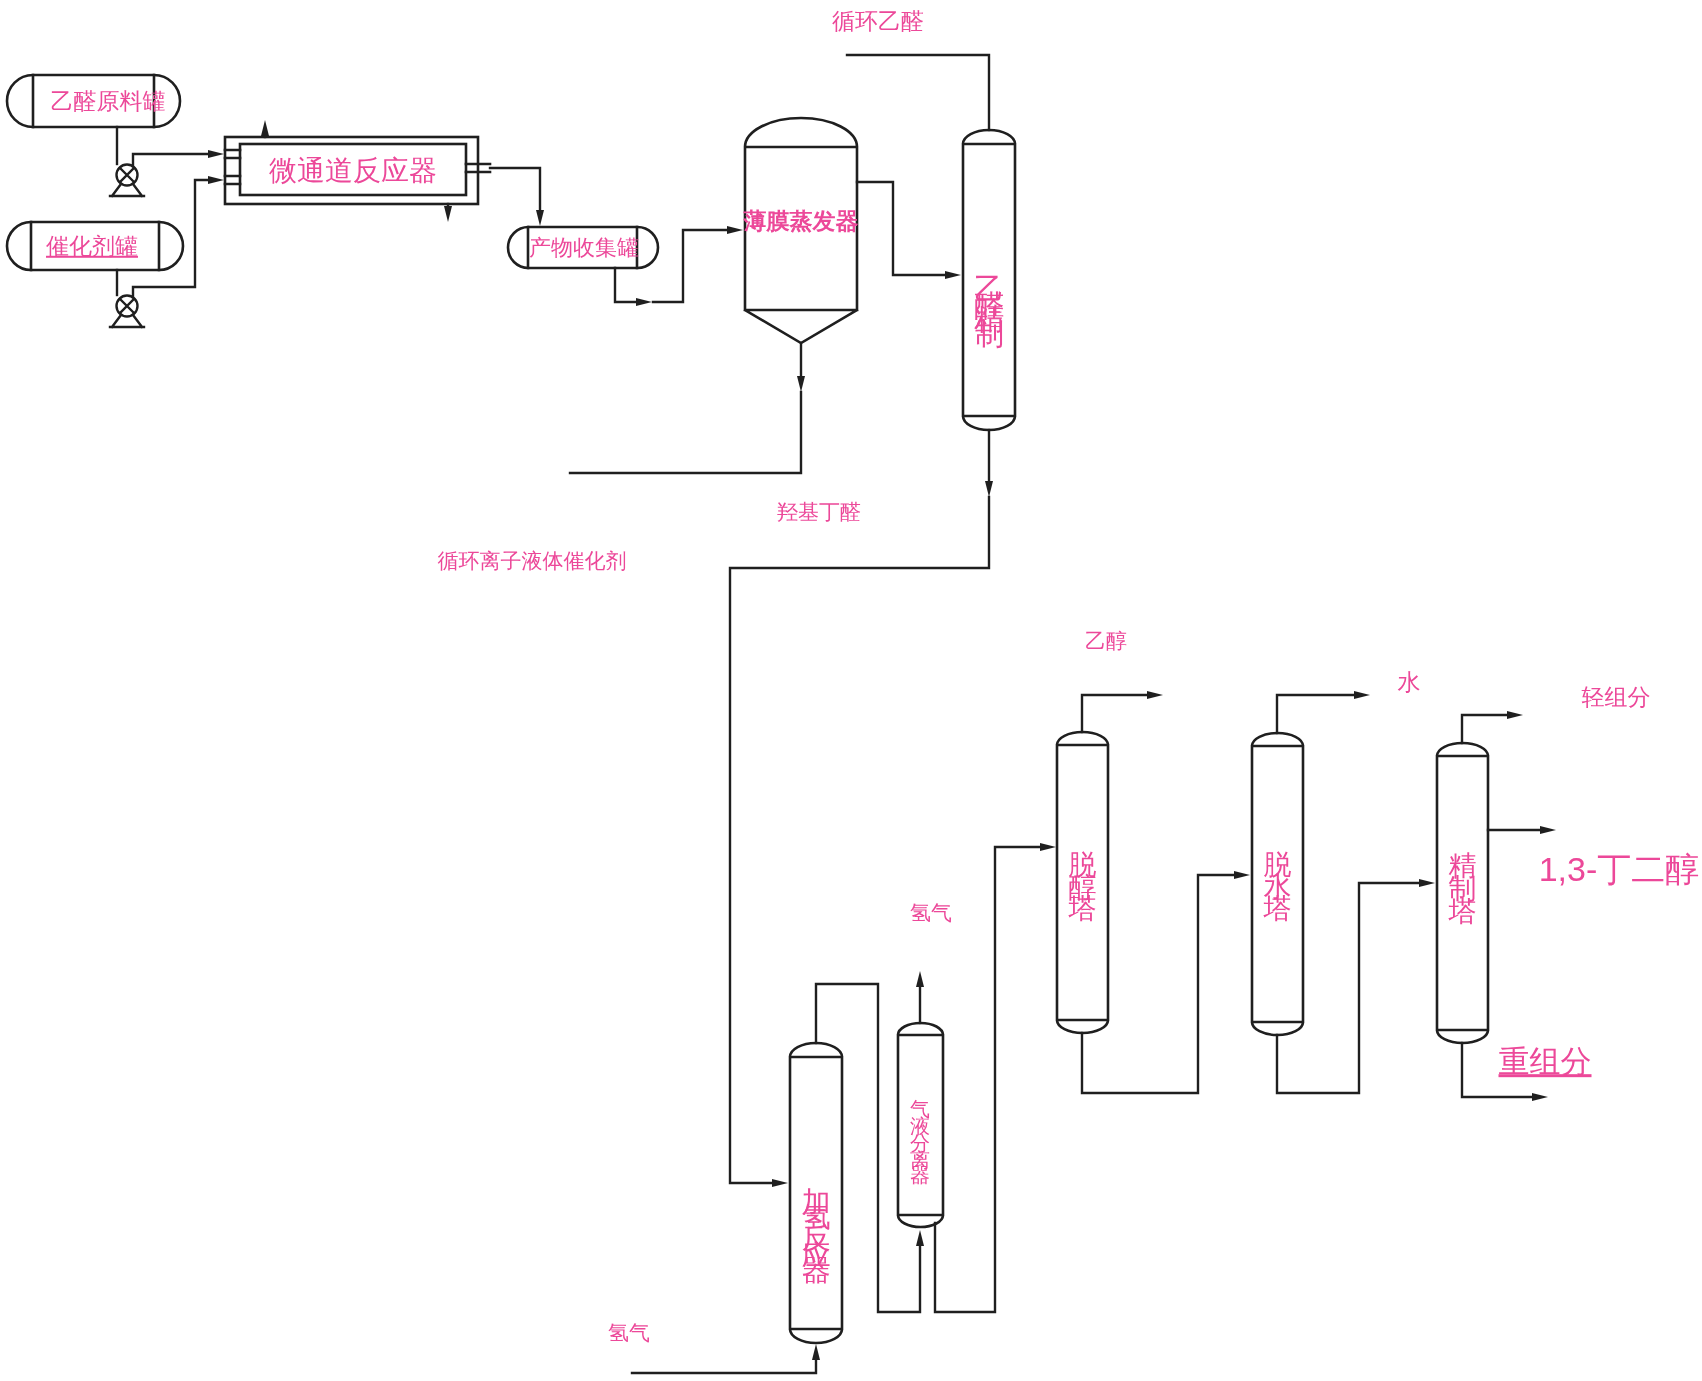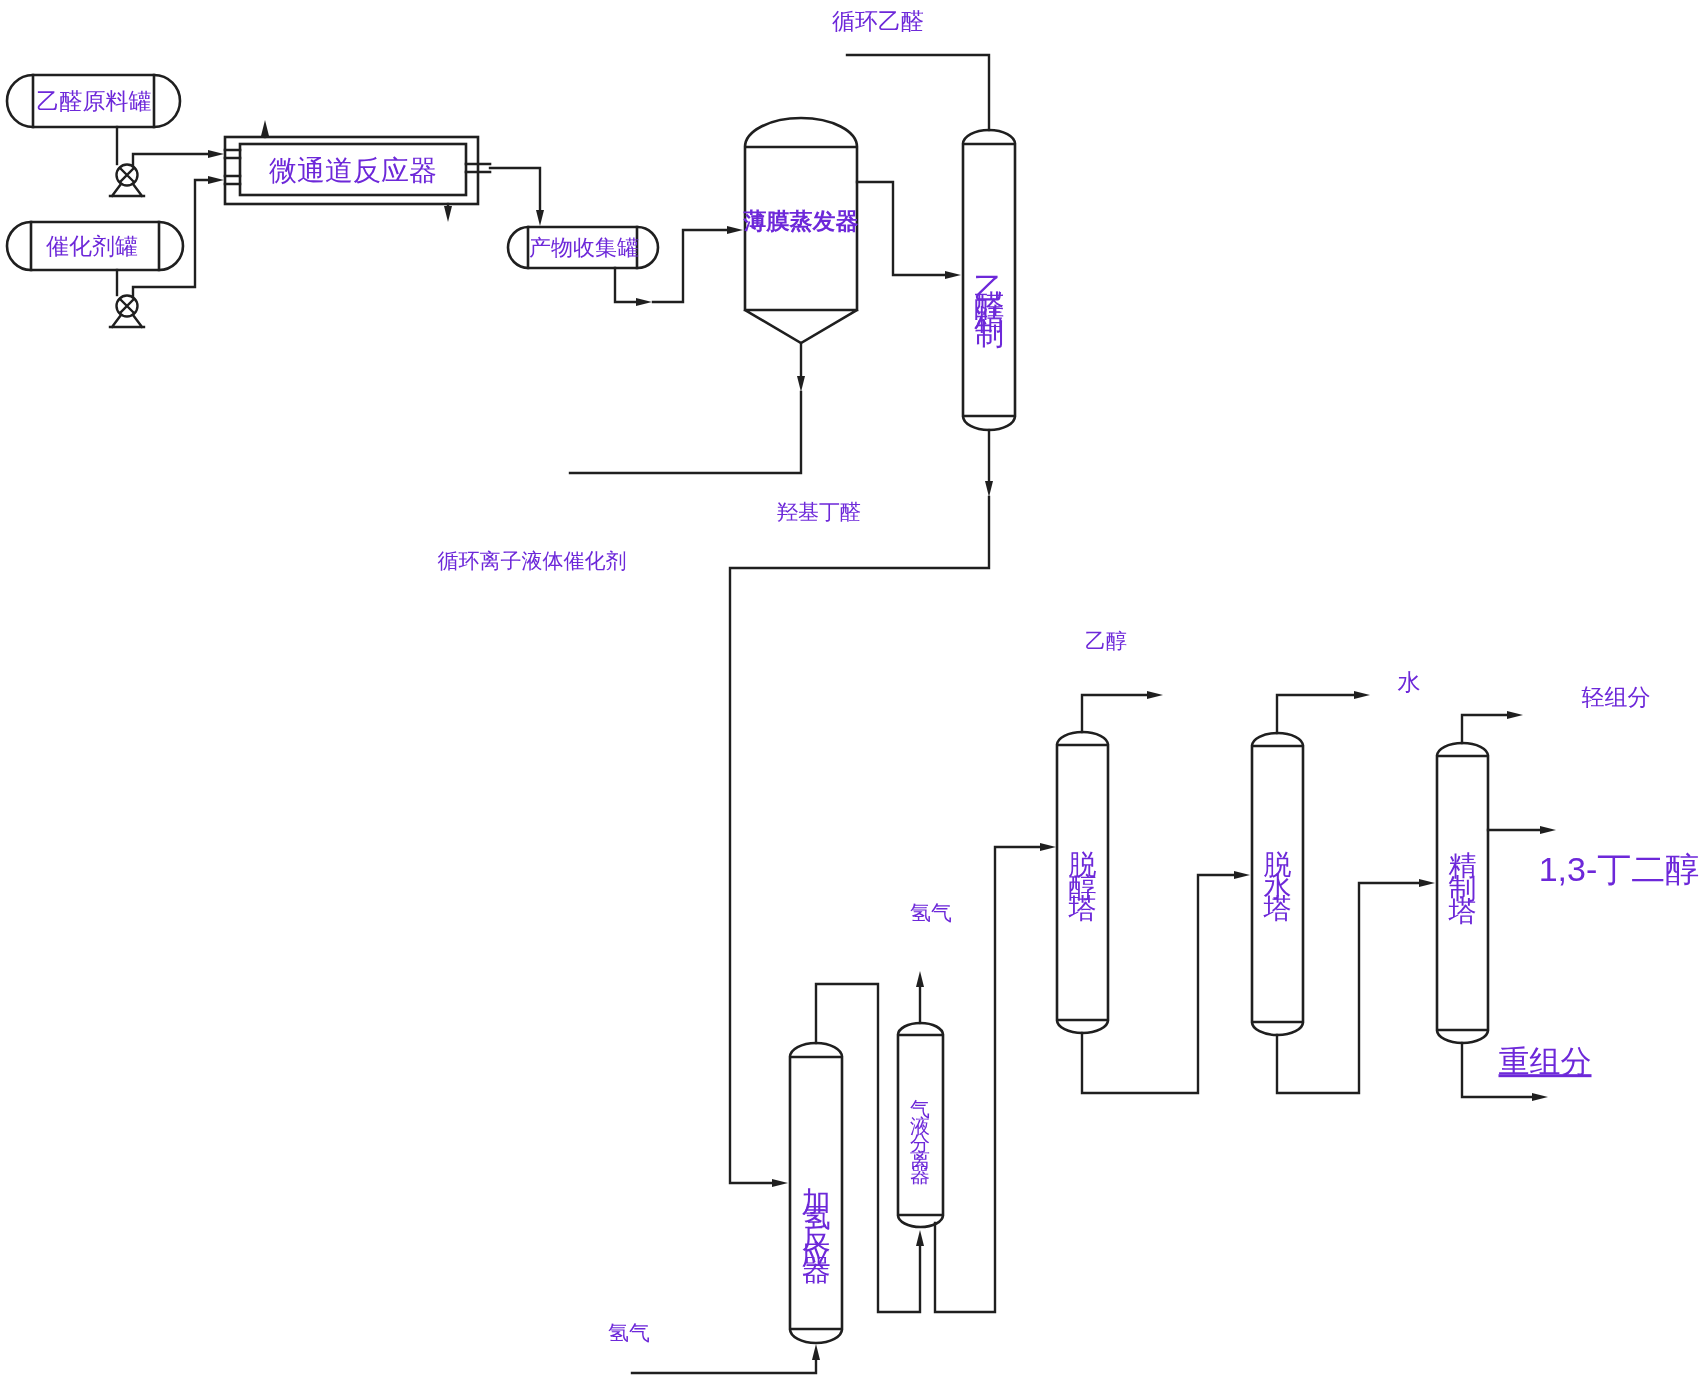--- a/index.html
+++ b/index.html
@@ -16,21 +16,21 @@
     overflow: hidden;
   }
   #pipes-svg {
     position: absolute;
     left: 0;
     top: 0;
   }
   .lbl {
     position: absolute;
     transform: translate(-50%, -50%);
-    color: #6d28d9;
+    color: #ec4899;
     white-space: nowrap;
     text-align: center;
     line-height: 1.15;
     user-select: none;
   }
   .vlbl {
     writing-mode: vertical-rl;
     text-orientation: upright;
     white-space: nowrap;
   }
@@ -129,23 +129,23 @@
     <path d="M935,1223 V1312 H995 V847 H1042" marker-end="url(#arr)"></path>
     <path d="M1082,732 V695 H1149" marker-end="url(#arr)"></path>
     <path d="M1082,1033 V1093 H1198 V875 H1236" marker-end="url(#arr)"></path>
     <path d="M1277,733 V695 H1356" marker-end="url(#arr)"></path>
     <path d="M1277,1035 V1093 H1359 V883 H1421" marker-end="url(#arr)"></path>
     <path d="M1462,743 V715 H1509" marker-end="url(#arr)"></path>
     <path d="M1488,830 H1542" marker-end="url(#arr)"></path>
     <path d="M1462,1043 V1097 H1534" marker-end="url(#arr)"></path>
   </svg>
 
-  <div class="lbl" style="left:94px; top:101px; font-size:23px;">乙醛原料罐</div>
+  <div class="lbl" style="left:108px; top:101px; font-size:23px;">乙醛原料罐</div>
 
-  <div class="lbl" style="left:92px; top:246px; font-size:23px;">催化剂罐</div>
+  <div class="lbl" style="left:92px; top:246px; font-size:23px;text-decoration:underline;">催化剂罐</div>
 
   <div class="lbl" style="left:353px; top:171px; font-size:28px;">微通道反应器</div>
 
   <div class="lbl" style="left:584px; top:248px; font-size:22px;">产物收集罐</div>
 
   <div class="lbl" style="left:801px; top:221px; font-size:23px;font-weight:bold;">薄膜蒸发器</div>
 
   <div class="lbl vlbl" style="left:989px; top:280px; font-size:30px; letter-spacing:14px;">乙醛精制</div>
 
   <div class="lbl vlbl" style="left:816px; top:1207px; font-size:29px; letter-spacing:17px;">加氢反应器</div>

